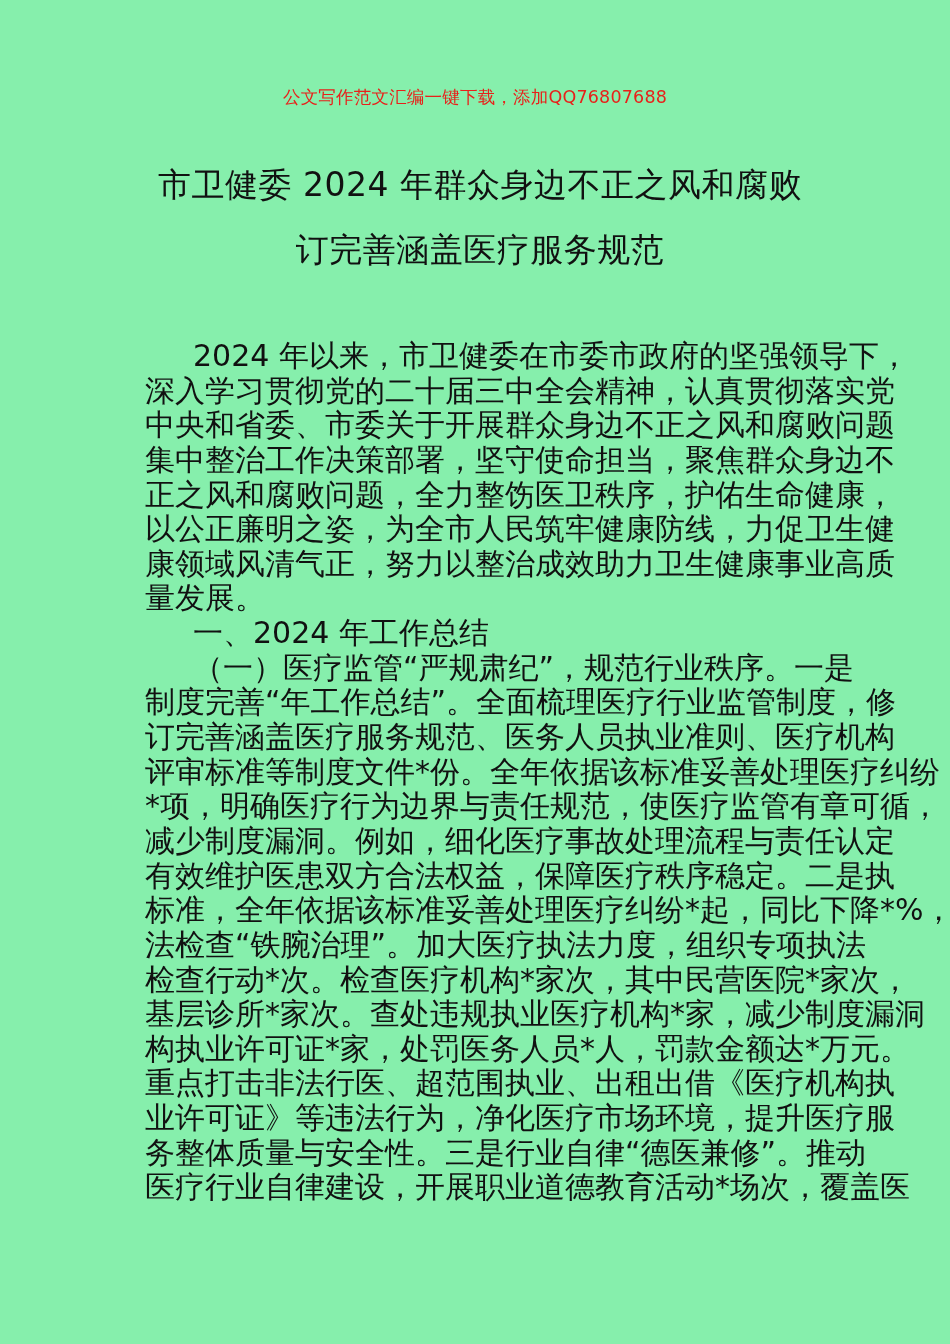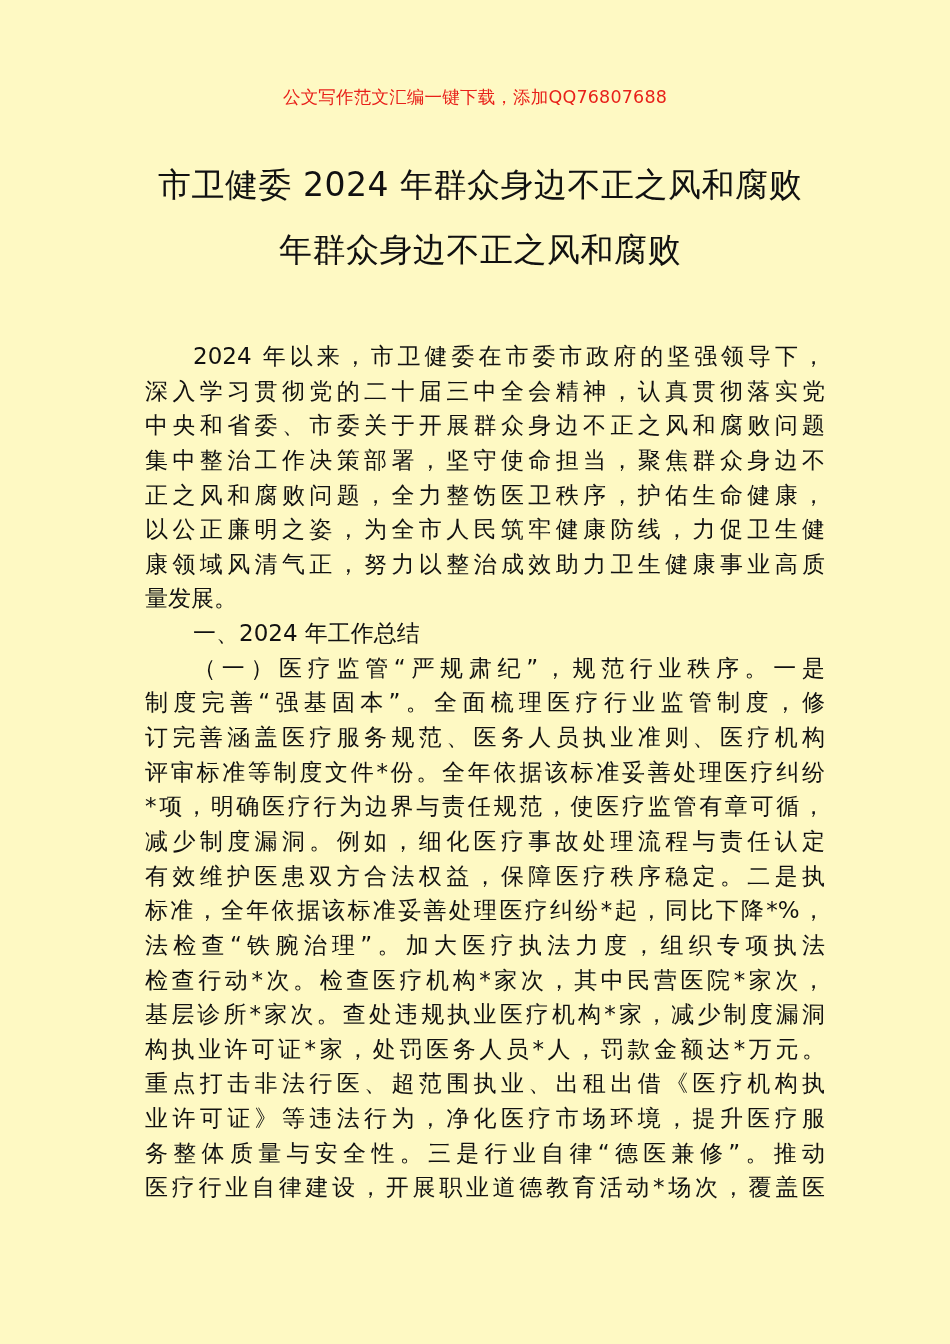--- a/index.html
+++ b/index.html
@@ -13,21 +13,21 @@
       position: relative;
       overflow: hidden;
       font-family: "DejaVu Sans", "Liberation Sans", sans-serif;
       color: #111111;
     }
     .page {
       position: absolute;
       left: 0; top: 0;
       width: 950px;
       height: 1344px;
-      background: #fef9c3;
+      background: #86efac;
     }
     .promo {
       position: absolute;
       top: 84px;
       left: 0;
       width: 950px;
       text-align: center;
       font-size: 17.5px;
       line-height: 26px;
       letter-spacing: 0.2px;
@@ -44,21 +44,21 @@
       margin: 0;
       color: #111111;
       letter-spacing: 0.5px;
     }
     .title .line { display: block; white-space: nowrap; text-align: center; }
     .body {
       position: absolute;
       top: 339px;
       left: 145px;
       width: 680px;
-      font-size: 23px;
+      font-size: 30px;
       line-height: 34.65px;
       color: #111111;
     }
     .body .ln {
       display: block;
       white-space: nowrap;
       height: 34.65px;
       text-align: justify;
       text-align-last: justify;
     }
@@ -73,21 +73,21 @@
 <body>
 
 <div class="page">
 
   <div class="promo">
     <span style="color:#e8201a;">公文写作范文汇编一键下载，添加QQ76807688</span>
   </div>
 
   <h1 class="title">
     <span class="line">市卫健委 2024 年群众身边不正之风和腐败</span>
-    <span class="line">年群众身边不正之风和腐败</span>
+    <span class="line">订完善涵盖医疗服务规范</span>
   </h1>
 
   <div class="body">
 
     <div>
       <span class="ln indent">2024 年以来，市卫健委在市委市政府的坚强领导下，</span>
       <span class="ln">深入学习贯彻党的二十届三中全会精神，认真贯彻落实党</span>
       <span class="ln">中央和省委、市委关于开展群众身边不正之风和腐败问题</span>
       <span class="ln">集中整治工作决策部署，坚守使命担当，聚焦群众身边不</span>
       <span class="ln">正之风和腐败问题，全力整饬医卫秩序，护佑生命健康，</span>
@@ -95,21 +95,21 @@
       <span class="ln">康领域风清气正，努力以整治成效助力卫生健康事业高质</span>
       <span class="ln last">量发展。</span>
     </div>
 
     <div>
       <span class="ln indent last">一、2024 年工作总结</span>
     </div>
 
     <div>
       <span class="ln indent">（一）医疗监管“严规肃纪”，规范行业秩序。一是</span>
-      <span class="ln">制度完善“强基固本”。全面梳理医疗行业监管制度，修</span>
+      <span class="ln">制度完善“年工作总结”。全面梳理医疗行业监管制度，修</span>
       <span class="ln">订完善涵盖医疗服务规范、医务人员执业准则、医疗机构</span>
       <span class="ln">评审标准等制度文件*份。全年依据该标准妥善处理医疗纠纷</span>
       <span class="ln">*项，明确医疗行为边界与责任规范，使医疗监管有章可循，</span>
       <span class="ln">减少制度漏洞。例如，细化医疗事故处理流程与责任认定</span>
       <span class="ln">有效维护医患双方合法权益，保障医疗秩序稳定。二是执</span>
       <span class="ln">标准，全年依据该标准妥善处理医疗纠纷*起，同比下降*%，</span>
       <span class="ln">法检查“铁腕治理”。加大医疗执法力度，组织专项执法</span>
       <span class="ln">检查行动*次。检查医疗机构*家次，其中民营医院*家次，</span>
       <span class="ln">基层诊所*家次。查处违规执业医疗机构*家，减少制度漏洞</span>
       <span class="ln">构执业许可证*家，处罚医务人员*人，罚款金额达*万元。</span>

